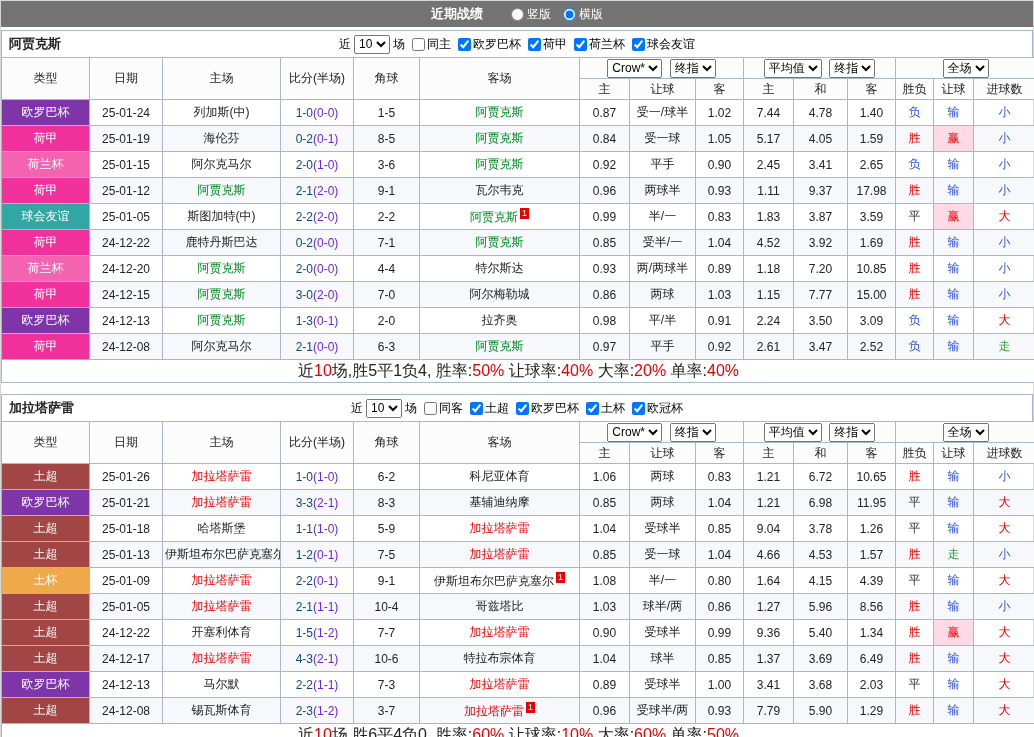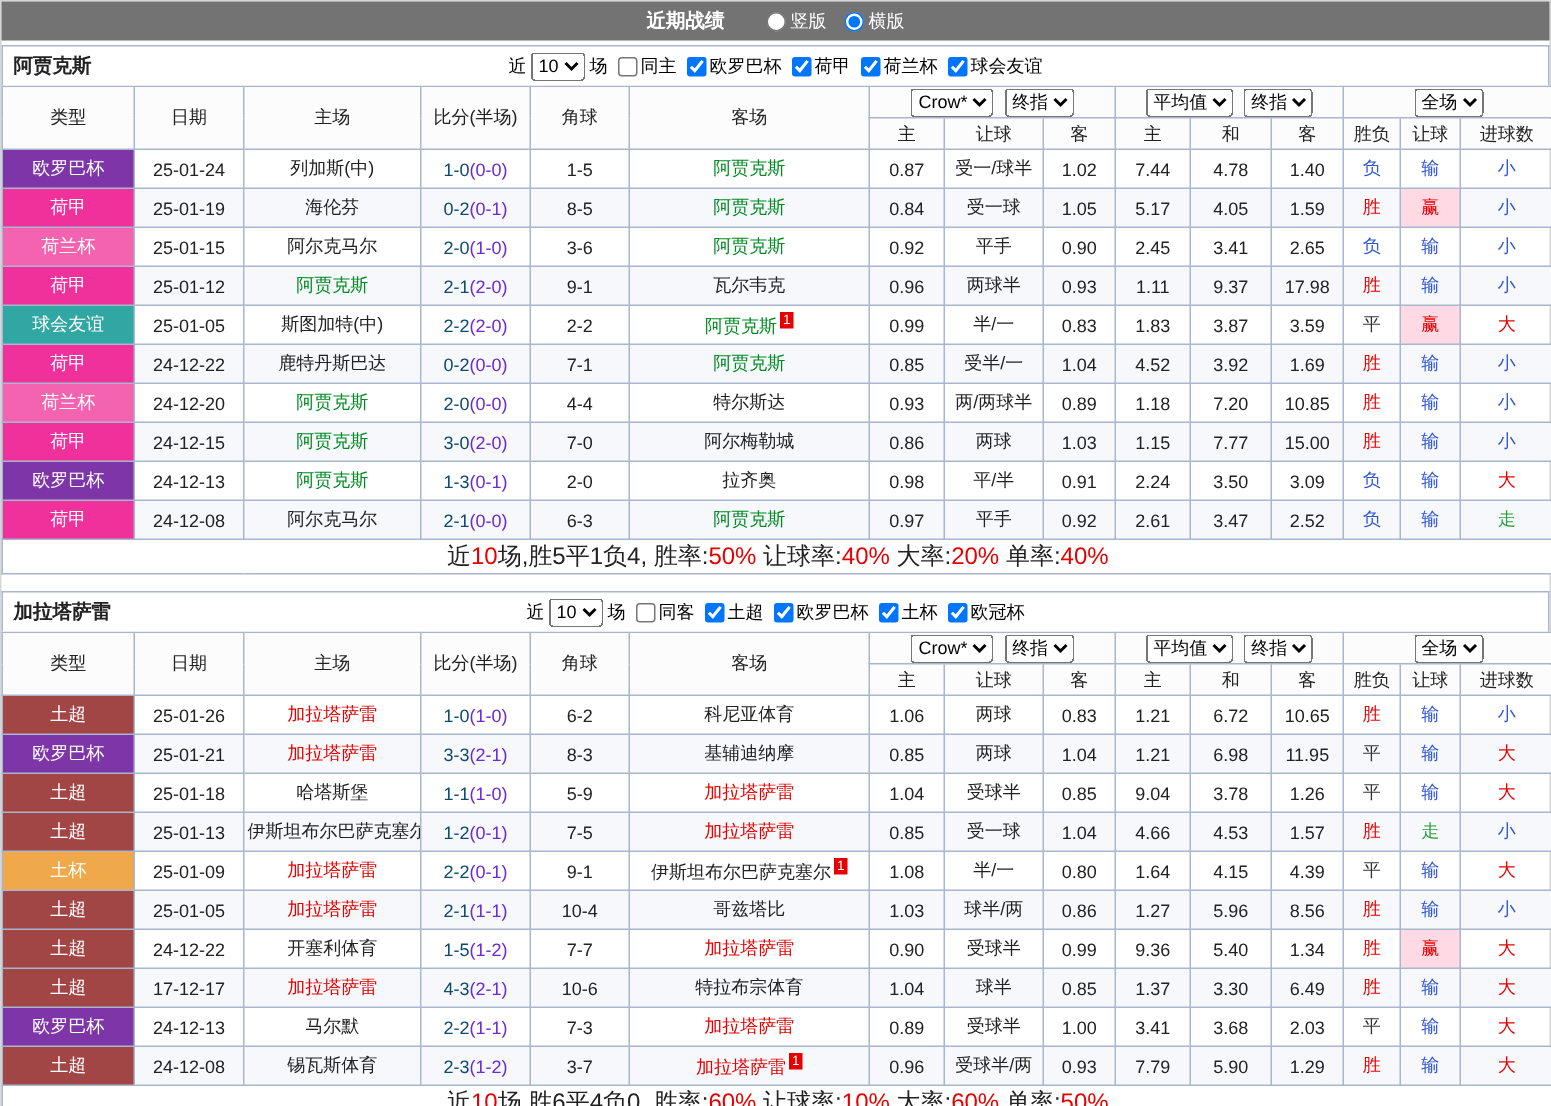--- a/index.html
+++ b/index.html
@@ -515,30 +515,30 @@
             <td>0.99</td>
             <td>9.36</td>
             <td>5.40</td>
             <td>1.34</td>
             <td class="red">胜</td>
             <td class="winhl">赢</td>
             <td class="red">大</td>
           </tr>
           <tr>
             <td class="lg lg-tsl">土超</td>
-            <td>17-12-17</td>
+            <td>24-12-17</td>
             <td class="team-g">加拉塔萨雷</td>
             <td><span class="ft">4-3</span><span class="ht">(2-1)</span></td>
             <td>10-6</td>
             <td>特拉布宗体育</td>
             <td>1.04</td>
             <td>球半</td>
             <td>0.85</td>
             <td>1.37</td>
-            <td>3.30</td>
+            <td>3.69</td>
             <td>6.49</td>
             <td class="red">胜</td>
             <td class="blue">输</td>
             <td class="red">大</td>
           </tr>
           <tr>
             <td class="lg lg-europa">欧罗巴杯</td>
             <td>24-12-13</td>
             <td>马尔默</td>
             <td><span class="ft">2-2</span><span class="ht">(1-1)</span></td>

